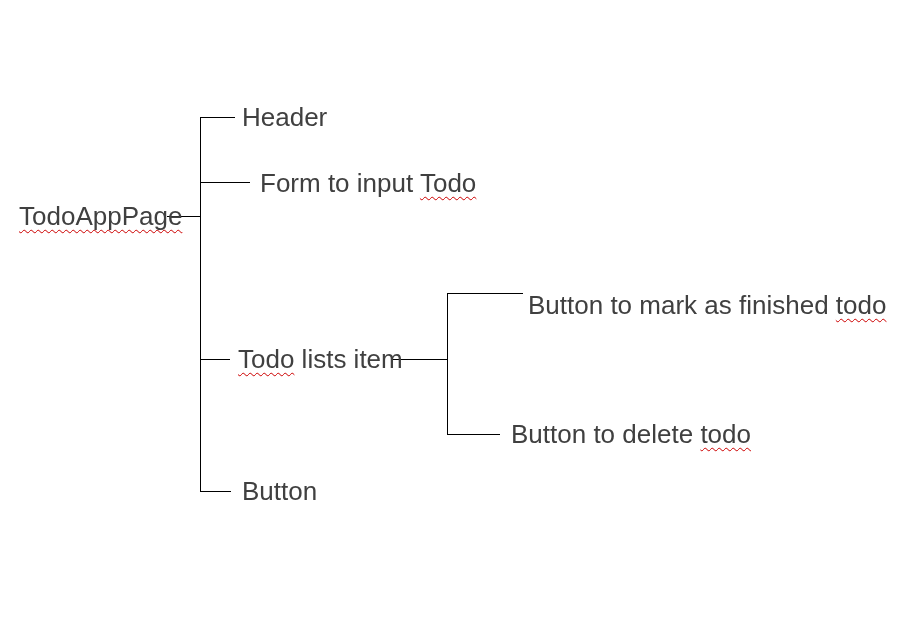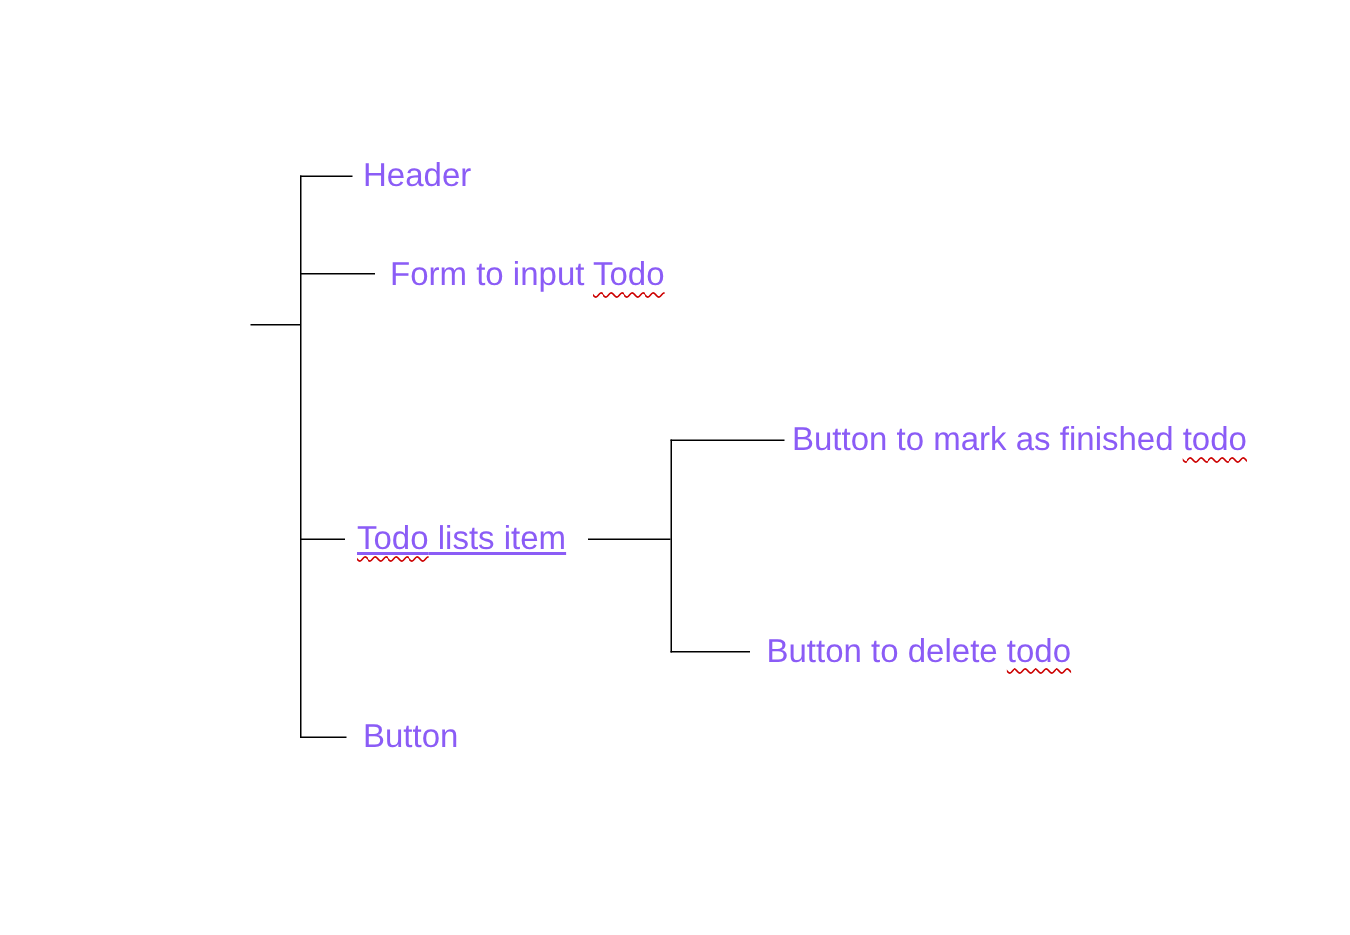--- a/index.html
+++ b/index.html
@@ -12,22 +12,22 @@
     width: 900px;
     height: 623px;
     background: #ffffff;
     font-family: "Liberation Sans", "DejaVu Sans", sans-serif;
     overflow: hidden;
   }
   .node {
     position: absolute;
     height: 26px;
     line-height: 26px;
-    font-size: 22px;
-    color: #8b5cf6;
+    font-size: 26px;
+    color: #404040;
     white-space: pre;
   }
   .misspelled {
     text-decoration: underline;
     text-decoration-style: wavy;
     text-decoration-color: #cc0000;
     text-decoration-thickness: 1px;
     text-underline-offset: 4px;
     text-decoration-skip-ink: none;
   }
@@ -51,26 +51,27 @@
   <div class="vline" style="left:200px; top:117px; height:375px;"></div>
   <div class="hline" style="left:200px; top:117px; width:35px;"></div>
   <div class="hline" style="left:200px; top:182px; width:50px;"></div>
   <div class="hline" style="left:200px; top:359px; width:30px;"></div>
   <div class="hline" style="left:200px; top:491px; width:31px;"></div>
   <div class="hline" style="left:392px; top:359px; width:55px;"></div>
   <div class="vline" style="left:447px; top:293px; height:142px;"></div>
   <div class="hline" style="left:447px; top:293px; width:76px;"></div>
   <div class="hline" style="left:447px; top:434px; width:53px;"></div>
 
+  <div class="node" style="left:19px; top:203px;"><span class="misspelled">TodoAppPage</span></div>
 
   <div class="node" style="left:242px; top:104px;"><span>Header</span></div>
 
   <div class="node" style="left:260px; top:170px;text-align:center;"><span>Form to input </span><span class="misspelled">Todo</span></div>
 
-  <div class="node" style="left:238px; top:346px;text-decoration:underline;"><span class="misspelled">Todo</span><span> lists item</span></div>
+  <div class="node" style="left:238px; top:346px;"><span class="misspelled">Todo</span><span> lists item</span></div>
 
-  <div class="node" style="left:528px; top:280px;"><span>Button to mark as finished </span><span class="misspelled">todo</span></div>
+  <div class="node" style="left:528px; top:292px;"><span>Button to mark as finished </span><span class="misspelled">todo</span></div>
 
   <div class="node" style="left:511px; top:421px;text-align:right;"><span>Button to delete </span><span class="misspelled">todo</span></div>
 
   <div class="node" style="left:242px; top:478px;"><span>Button</span></div>
 
 </div>
 
 </body></html>

